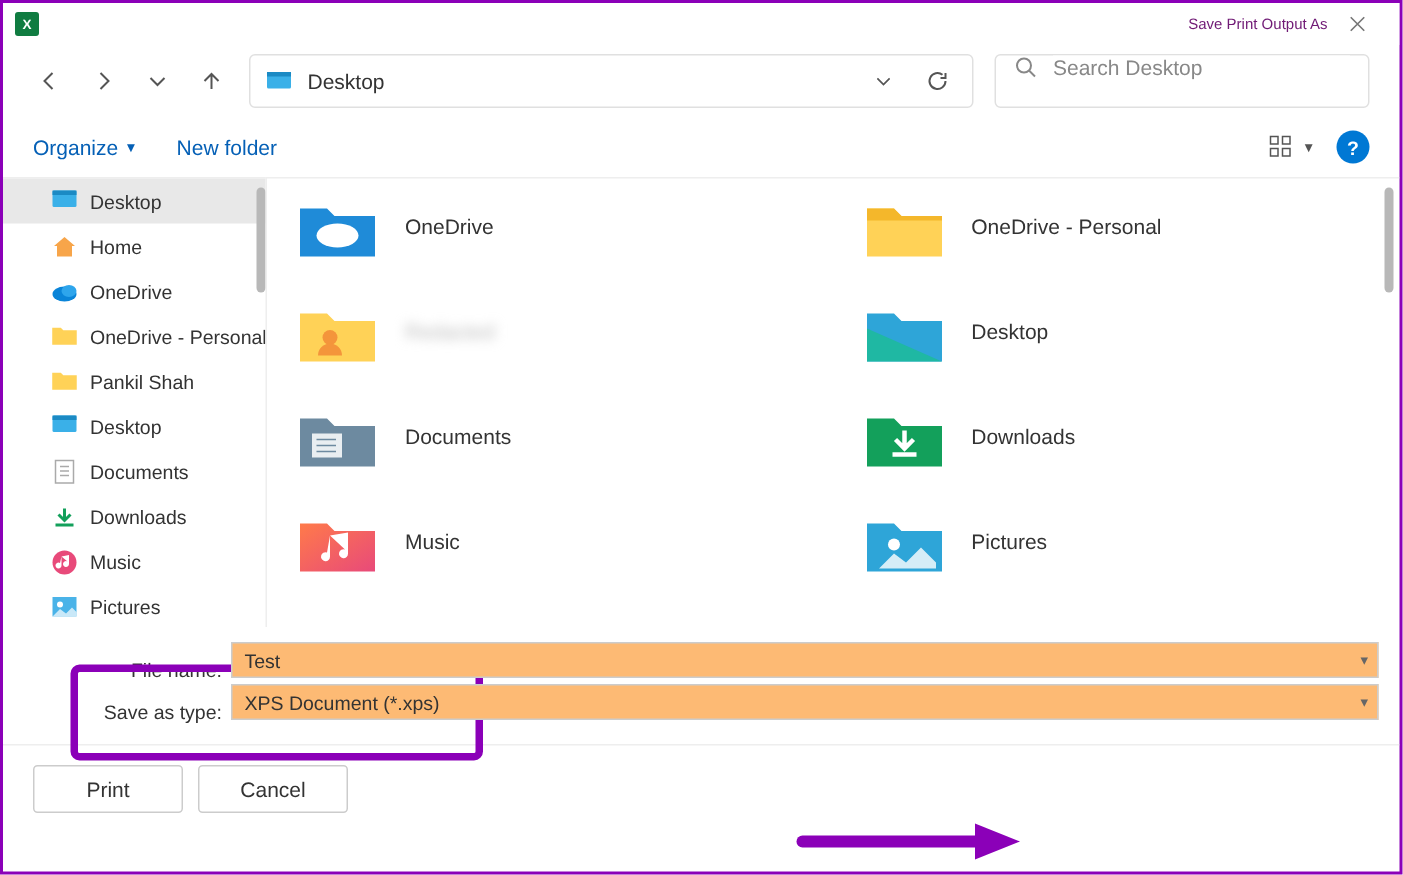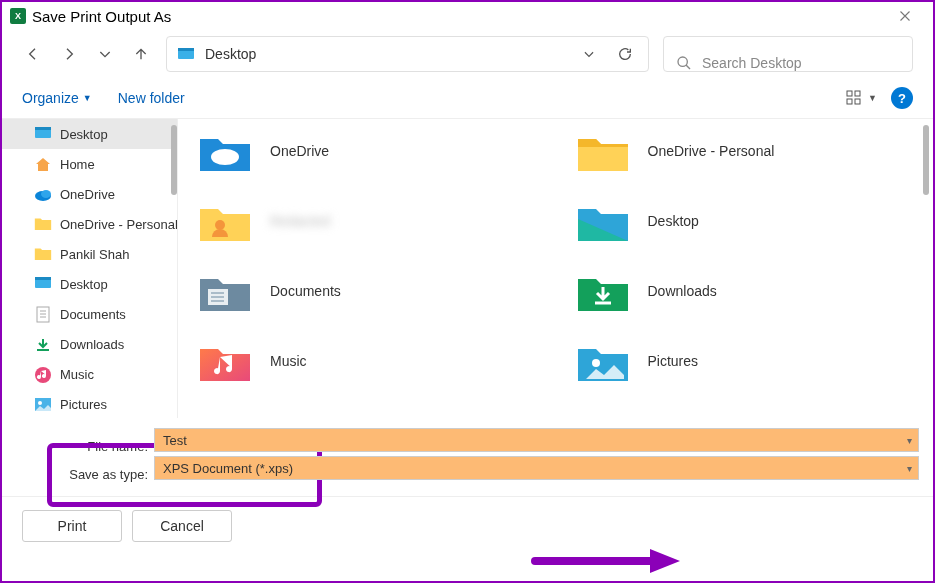--- a/index.html
+++ b/index.html
@@ -1,32 +1,32 @@
 <!DOCTYPE html>
 <html><head>
   <meta charset="utf-8">
   <style>
     * { margin: 0; padding: 0; box-sizing: border-box; font-family: 'Segoe UI', Tahoma, sans-serif; }
     body { width: 935px; height: 583px; background: #fff; border: 2px solid #8b00b8; overflow: hidden; }
 
     
     .titlebar { display: flex; align-items: center; height: 28px; padding: 0 8px; background: #fff; }
     .app-icon { width: 16px; height: 16px; margin-right: 6px; background: #107c41; display: flex; align-items: center; justify-content: center; color: #fff; font-size: 9px; font-weight: bold; border-radius: 2px; }
-    .title-text { font-size: 15px; color: #000000; flex: 1; }
+    .title-text { font-size: 10px; color: #701a75; flex: 1; text-align: right; }
     .close-btn { width: 40px; height: 26px; display: flex; align-items: center; justify-content: center; color: #777; font-size: 14px; cursor: pointer; }
 
     
     .navrow { display: flex; align-items: center; height: 48px; padding: 8px 20px; gap: 14px; }
     .nav-btn { width: 22px; height: 22px; display: flex; align-items: center; justify-content: center; color: #555; cursor: pointer; }
     .nav-btn svg { width: 16px; height: 16px; stroke: #555; stroke-width: 2; fill: none; }
     .addressbar { flex: 1; display: flex; align-items: center; border: 1px solid #e0e0e0; border-radius: 4px; height: 36px; padding: 0 10px; gap: 10px; }
     .addressbar .folder-icon { width: 18px; height: 14px; }
     .addressbar .loc-text { flex: 1; font-size: 14px; color: #333; }
     .addressbar .dd, .addressbar .refresh { width: 26px; height: 26px; display: flex; align-items: center; justify-content: center; color: #555; cursor: pointer; }
-    .searchbox { width: 250px; display: flex; align-items: flex-end; border: 1px solid #e0e0e0; border-radius: 4px; height: 36px; padding: 0 12px; gap: 10px; }
+    .searchbox { width: 250px; display: flex; align-items: flex-start; border: 1px solid #e0e0e0; border-radius: 4px; height: 36px; padding: 0 12px; gap: 10px; }
     .searchbox svg { width: 16px; height: 16px; stroke: #888; stroke-width: 2; fill: none; }
     .searchbox input { border: none; outline: none; flex: 1; font-size: 14px; color: #555; }
     .searchbox input::placeholder { color: #888; }
 
     
     .toolbar { display: flex; align-items: center; height: 40px; padding: 0 20px; gap: 26px; }
     .toolbar .tb-left { display: flex; gap: 26px; flex: 1; }
     .tb-item { font-size: 14px; color: #0560b6; cursor: pointer; display: flex; align-items: center; gap: 4px; }
     .tb-right { display: flex; align-items: center; gap: 14px; }
     .view-toggle { display: flex; align-items: center; gap: 6px; color: #555; cursor: pointer; }

